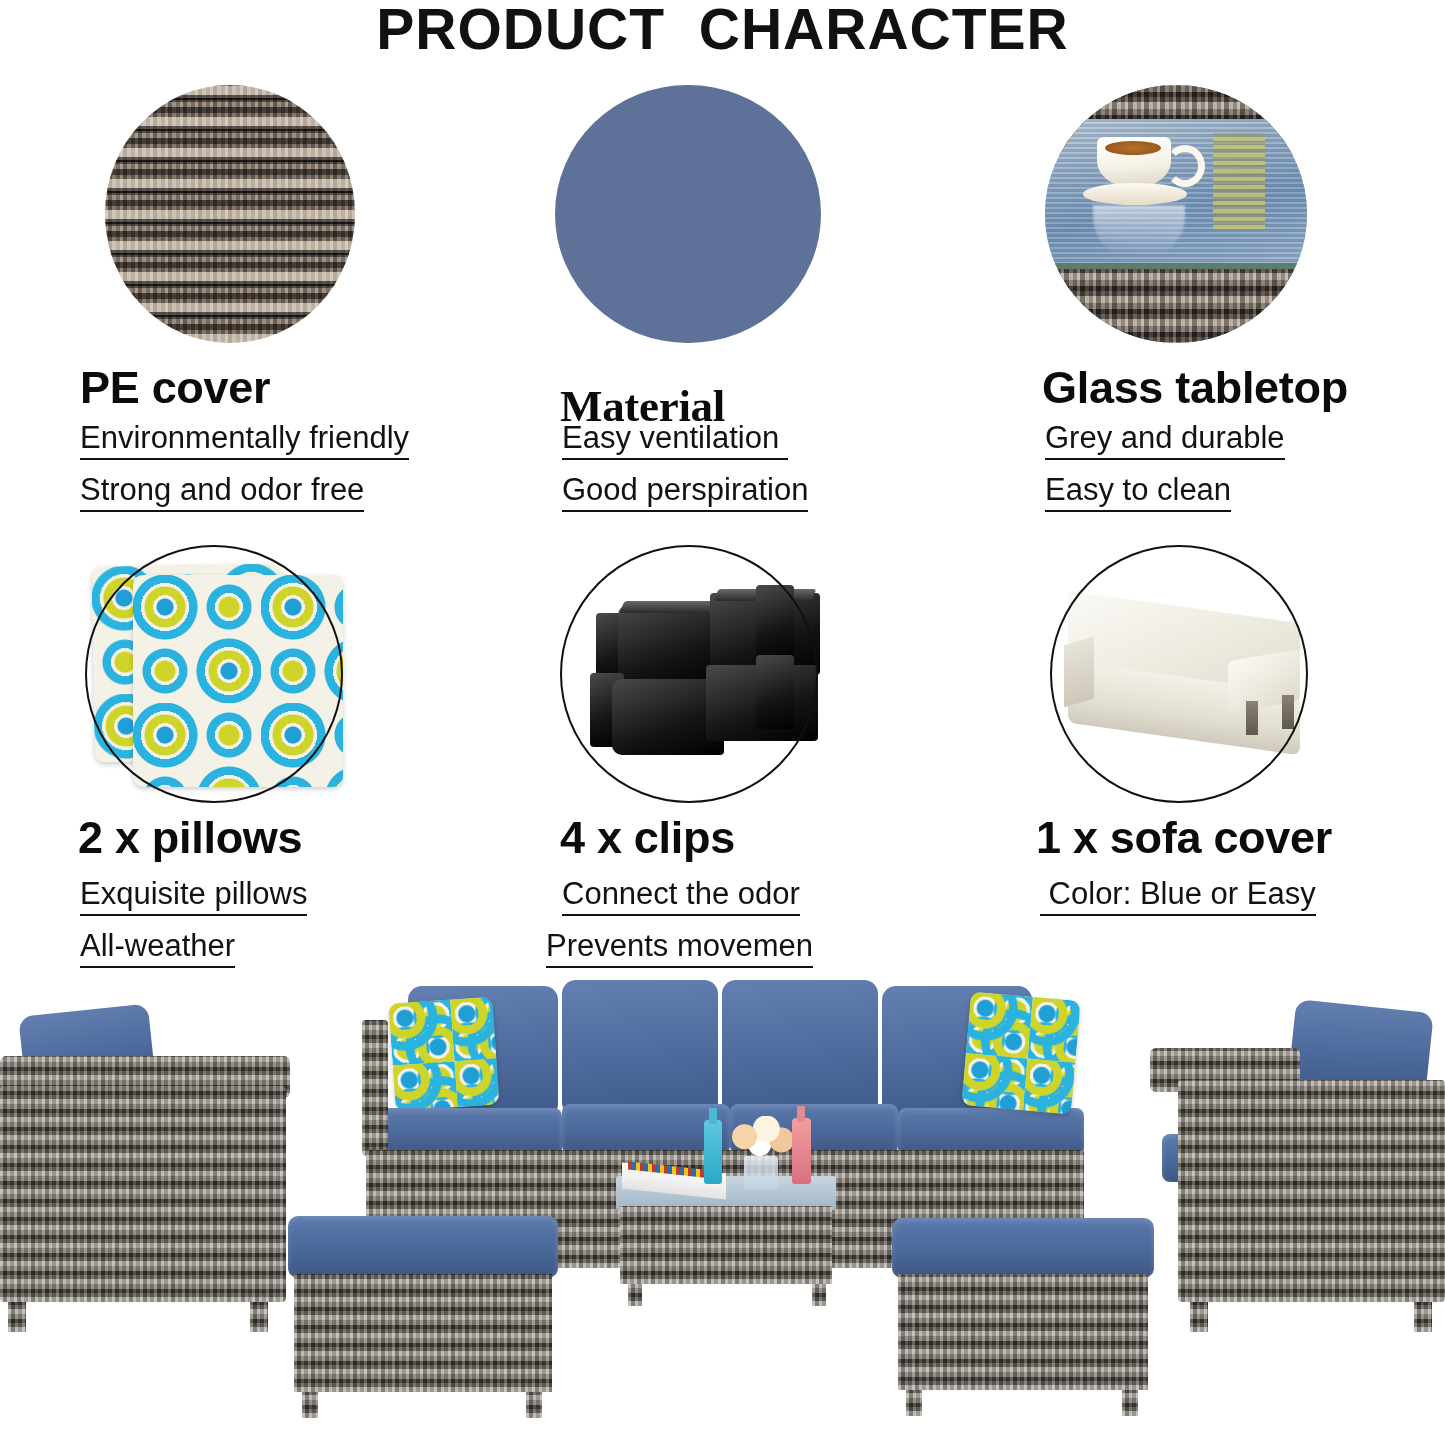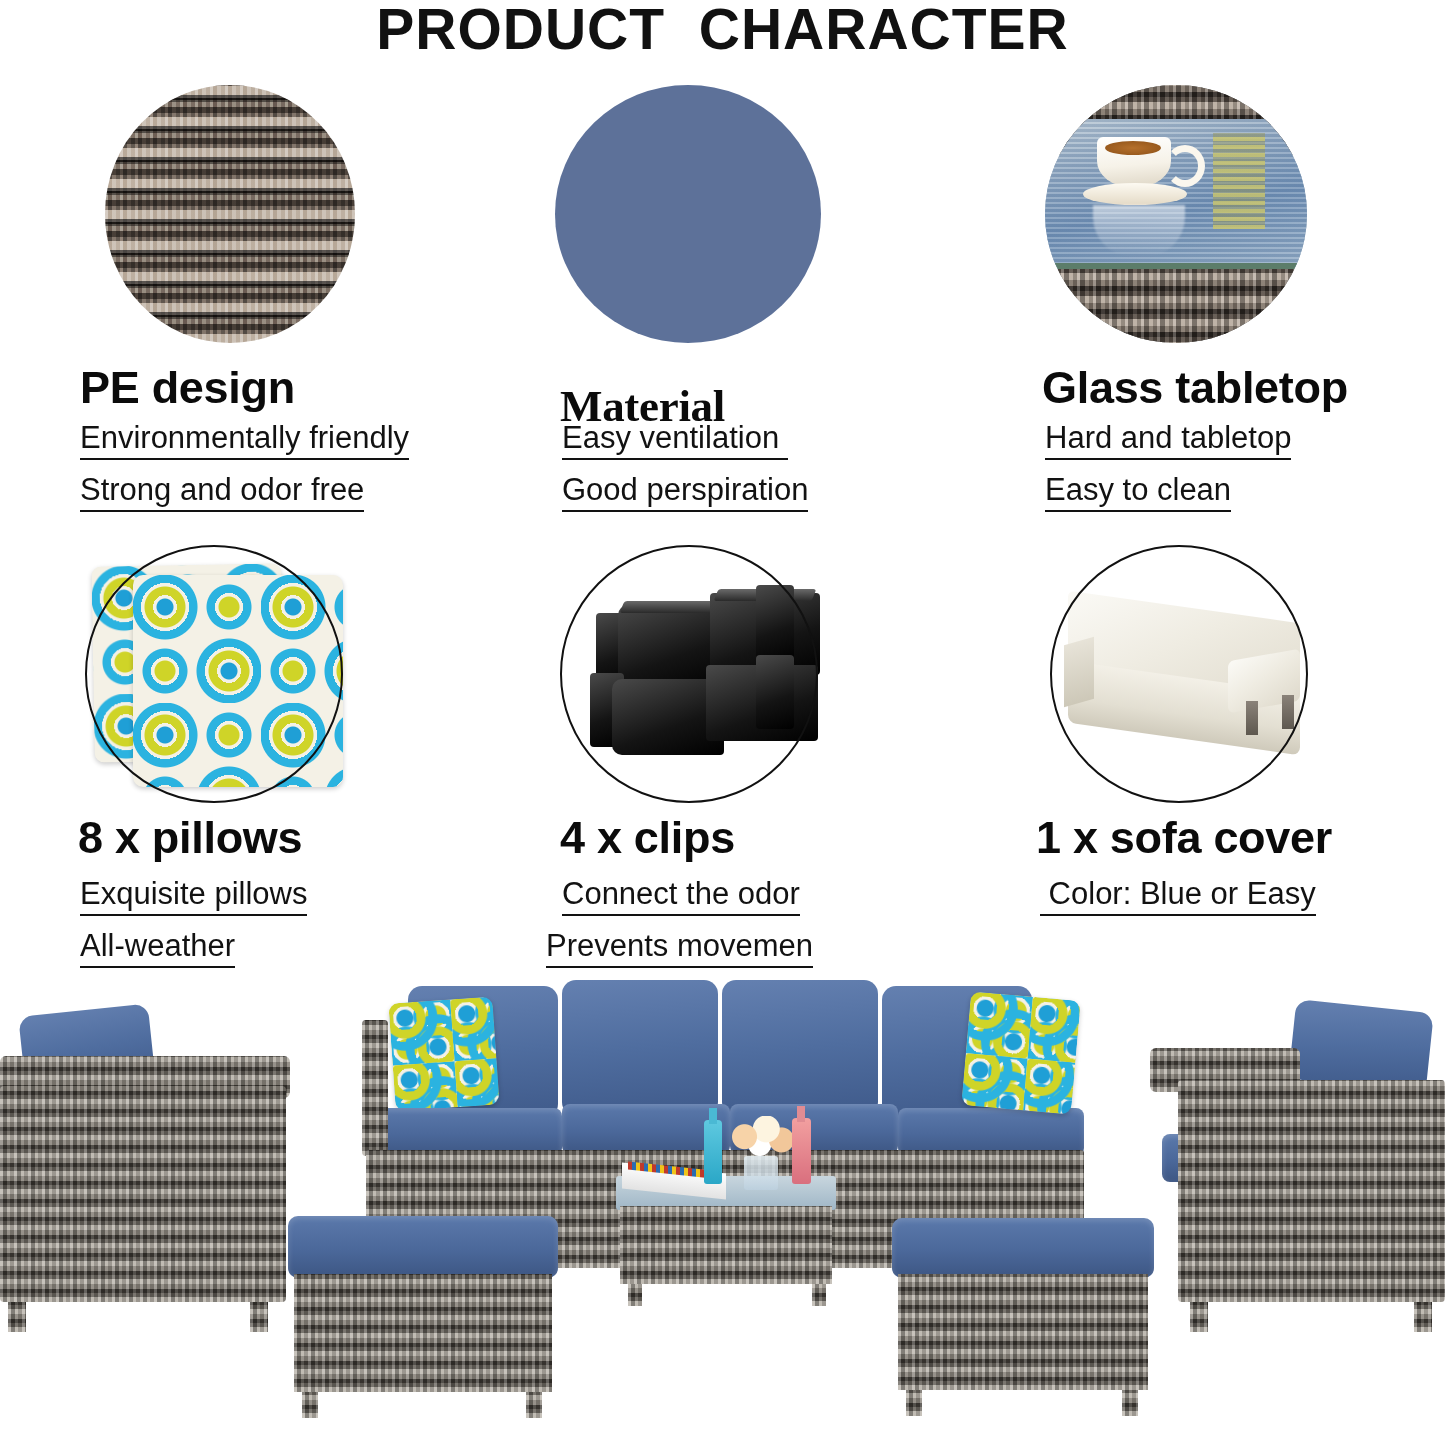--- a/index.html
+++ b/index.html
@@ -192,21 +192,21 @@
   }
   .abs{position:absolute;}
 </style>
 </head>
 <body>
 
 <div class="title">PRODUCT  CHARACTER</div>
 
 <div class="feature">
   <div class="media circle-clip rattan rattan-slats" style="left:105px;top:85px;width:250px;height:258px;"></div>
-  <div class="heading" style="left:80px;top:362px;">PE design</div>
+  <div class="heading" style="left:80px;top:362px;">PE cover</div>
   <div class="subline" style="left:80px;top:422px;">Environmentally friendly</div>
   <div class="subline" style="left:80px;top:474px;">Strong and odor free</div>
 </div>
 
 <div class="feature">
   <div class="media circle-clip denim" style="left:555px;top:85px;width:266px;height:258px;"></div>
   <div class="heading" style="left:560px;top:380px;font-family:Liberation Serif, serif;">Material</div>
   <div class="subline" style="left:562px;top:422px;">Easy ventilation </div>
   <div class="subline" style="left:562px;top:474px;">Good perspiration</div>
 </div>
@@ -220,31 +220,31 @@
     <div class="gs-wicker" style="top:184px;height:80px;"></div>
     <div class="cup" style="left:44px;top:52px;width:110px;height:120px;">
       <div class="cup-body"></div>
       <div class="cup-tea"></div>
       <div class="cup-handle"></div>
       <div class="saucer"></div>
       <div class="cup-reflect"></div>
     </div>
   </div>
   <div class="heading" style="left:1042px;top:362px;">Glass tabletop</div>
-  <div class="subline" style="left:1045px;top:422px;">Hard and tabletop</div>
+  <div class="subline" style="left:1045px;top:422px;">Grey and durable</div>
   <div class="subline" style="left:1045px;top:474px;">Easy to clean</div>
 </div>
 
 <div class="feature">
   <div class="media" style="left:85px;top:545px;width:300px;height:262px;">
     <div class="pillow suzani" style="left:8px;top:20px;width:190px;height:196px;transform:rotate(-1deg);"></div>
     <div class="pillow suzani" style="left:48px;top:30px;width:210px;height:212px;"></div>
   </div>
   <div class="circle-outline" style="left:85px;top:545px;width:258px;height:258px;"></div>
-  <div class="heading" style="left:78px;top:812px;">8 x pillows</div>
+  <div class="heading" style="left:78px;top:812px;">2 x pillows</div>
   <div class="subline" style="left:80px;top:878px;">Exquisite pillows</div>
   <div class="subline" style="left:80px;top:930px;">All-weather</div>
 </div>
 
 <div class="feature">
   <div class="media" style="left:560px;top:545px;width:270px;height:262px;">
 
     <div class="clip-blk" style="left:36px;top:68px;width:36px;height:74px;"></div>
     <div class="clip-blk" style="left:58px;top:60px;width:110px;height:82px;border-radius:10px 4px 4px 10px;"></div>
     <div class="clip-hi" style="left:62px;top:56px;width:100px;height:12px;transform:skewX(-22deg);"></div>

